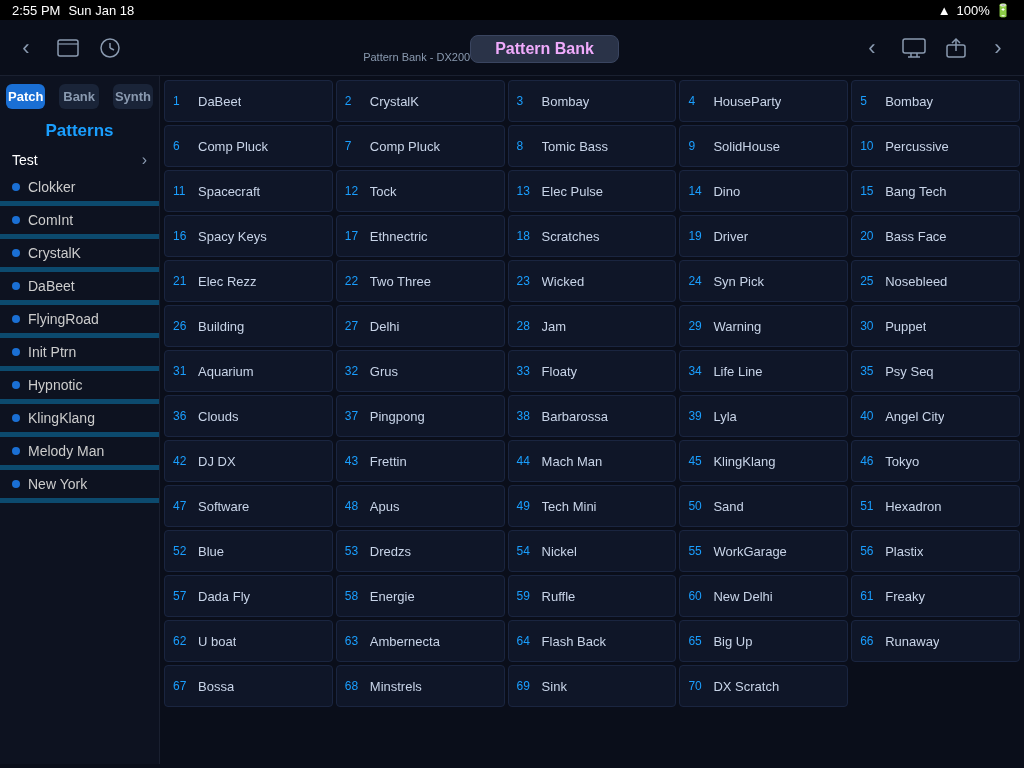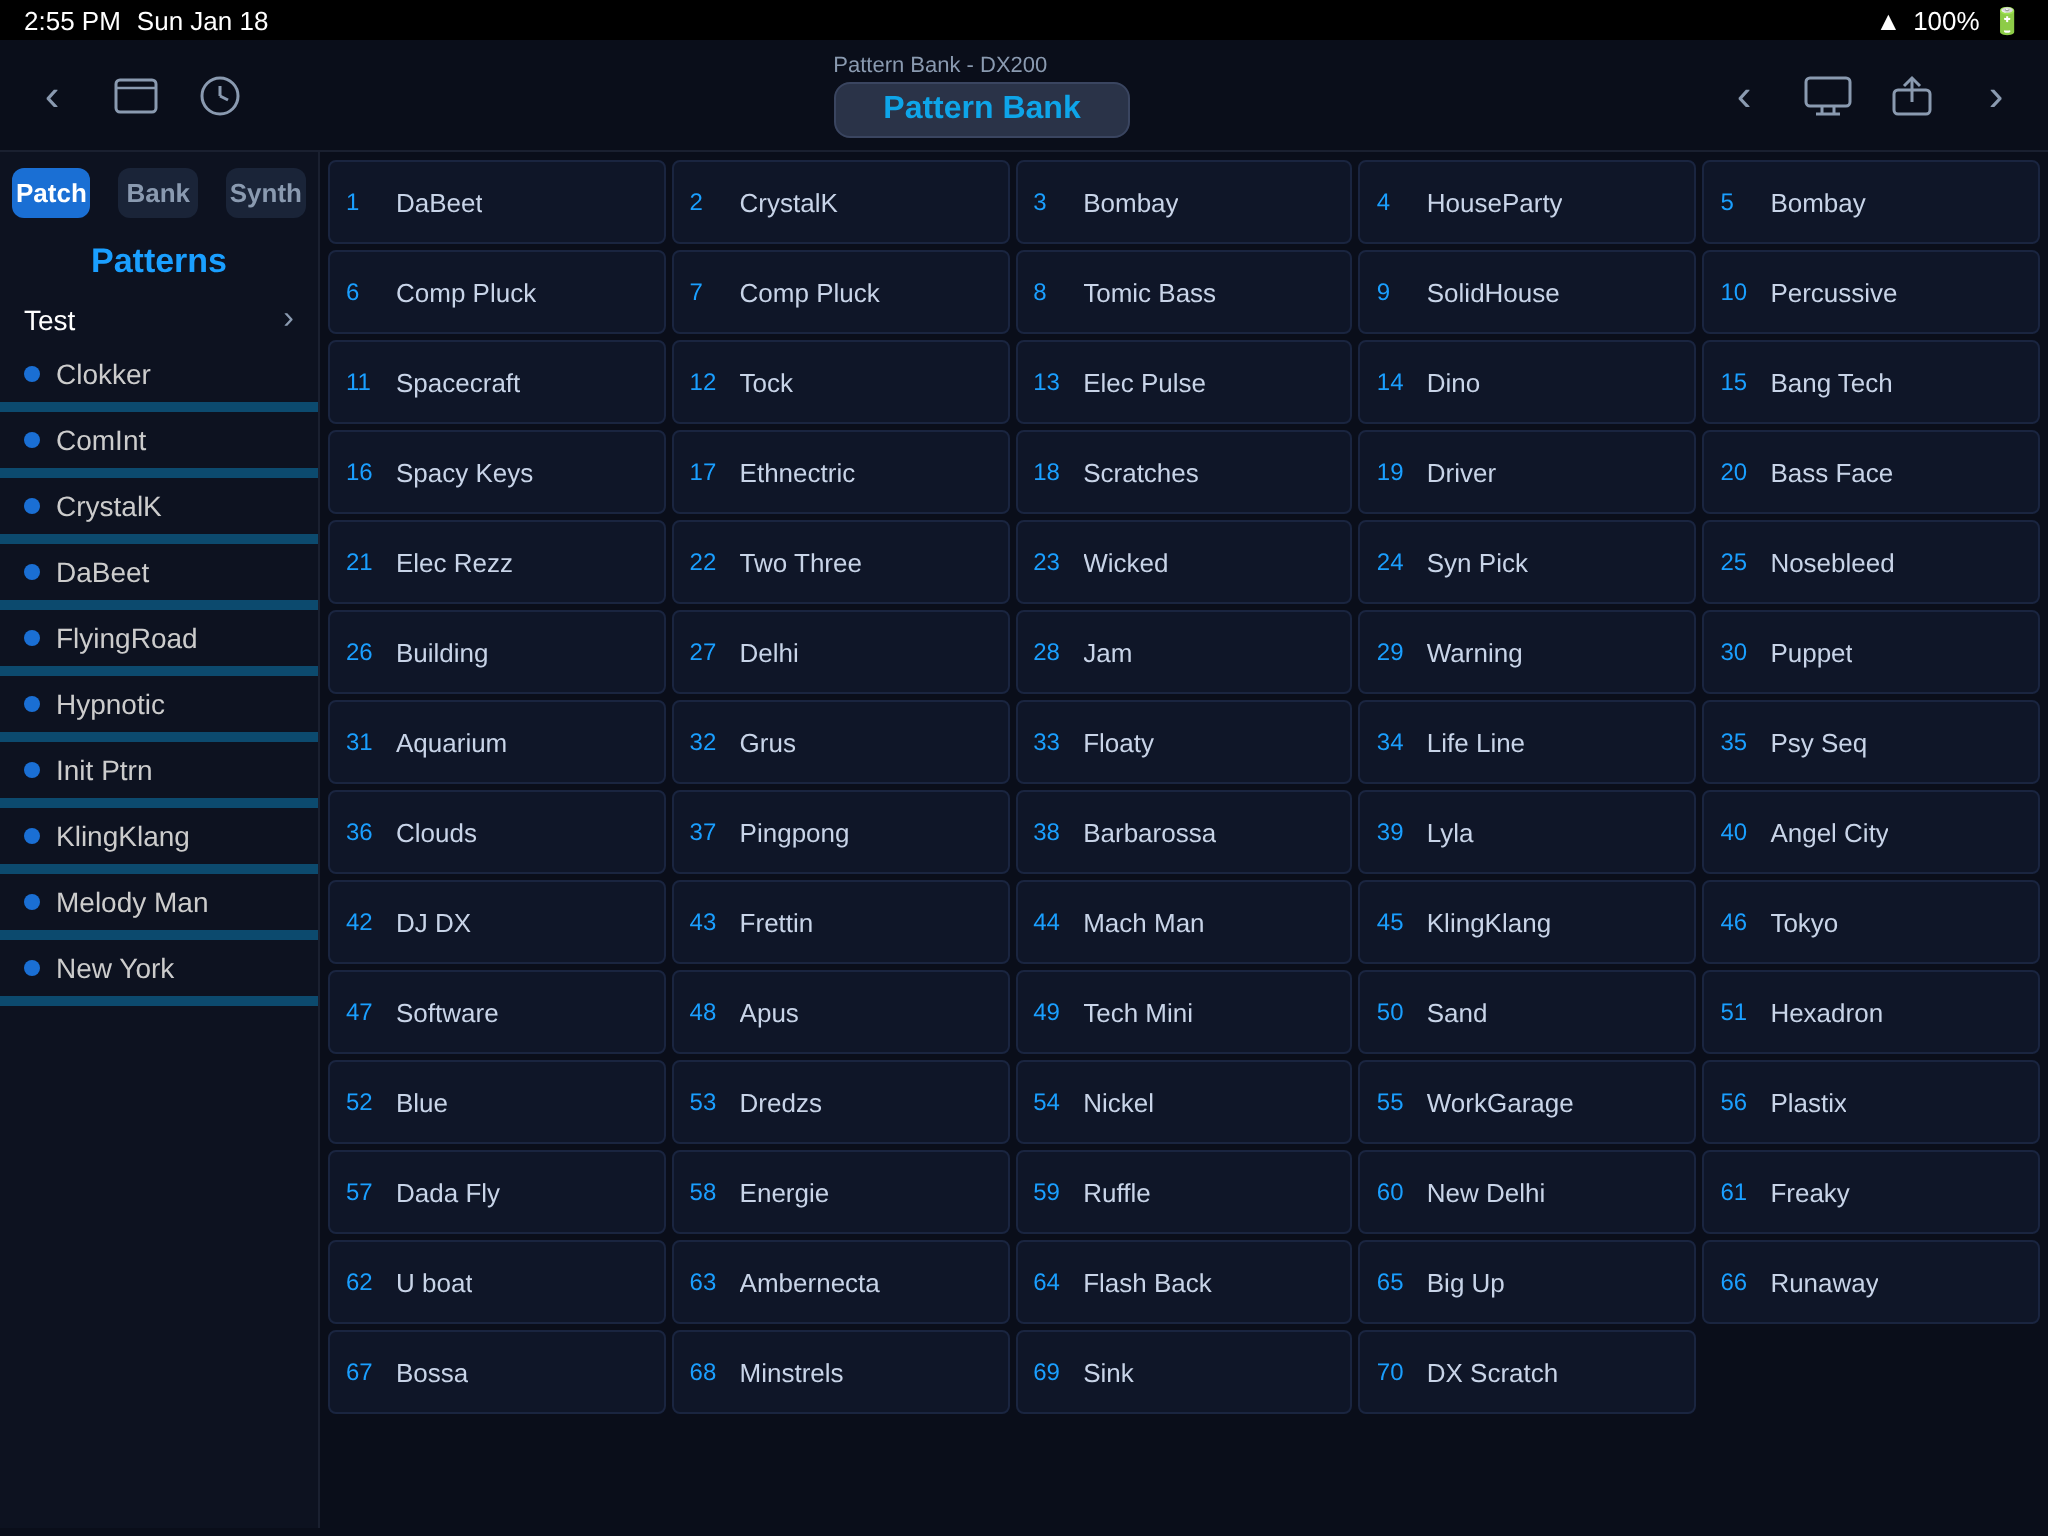--- a/index.html
+++ b/index.html
@@ -31,30 +31,30 @@
     #toolbar {
       display: flex;
       align-items: center;
       justify-content: space-between;
       background: #0a0e1a;
       padding: 6px 12px;
       height: 56px;
       border-bottom: 1px solid #1a2030;
     }
     #toolbar .left-tools { display: flex; gap: 14px; align-items: center; }
-    #toolbar .center { display: flex; flex-direction: column; align-items: flex-start; }
+    #toolbar .center { display: flex; flex-direction: row; align-items: flex-end; }
     #toolbar .center .subtitle { font-size: 11px; color: #8a9ab0; }
     #toolbar .center .title-pill {
       background: #2a3348;
       border: 1px solid #3a4560;
       border-radius: 8px;
       padding: 4px 24px;
       font-size: 16px;
       font-weight: 600;
-      color: #0ea5e9;
+      color: #f0abfc;
       margin-top: 2px;
     }
     #toolbar .right-tools { display: flex; gap: 14px; align-items: center; }
     .tool-icon {
       width: 28px; height: 28px;
       display: flex; align-items: center; justify-content: center;
       color: #8a9ab0;
       font-size: 18px;
       cursor: pointer;
     }
@@ -274,25 +274,25 @@
         <div class="sidebar-item">
           <span class="dot"></span>
           <span>DaBeet</span>
         </div>
         <div class="sidebar-item">
           <span class="dot"></span>
           <span>FlyingRoad</span>
         </div>
         <div class="sidebar-item">
           <span class="dot"></span>
+          <span>Init Ptrn</span>
+        </div>
+        <div class="sidebar-item">
+          <span class="dot"></span>
           <span>Hypnotic</span>
-        </div>
-        <div class="sidebar-item">
-          <span class="dot"></span>
-          <span>Init Ptrn</span>
         </div>
         <div class="sidebar-item">
           <span class="dot"></span>
           <span>KlingKlang</span>
         </div>
         <div class="sidebar-item">
           <span class="dot"></span>
           <span>Melody Man</span>
         </div>
         <div class="sidebar-item">

